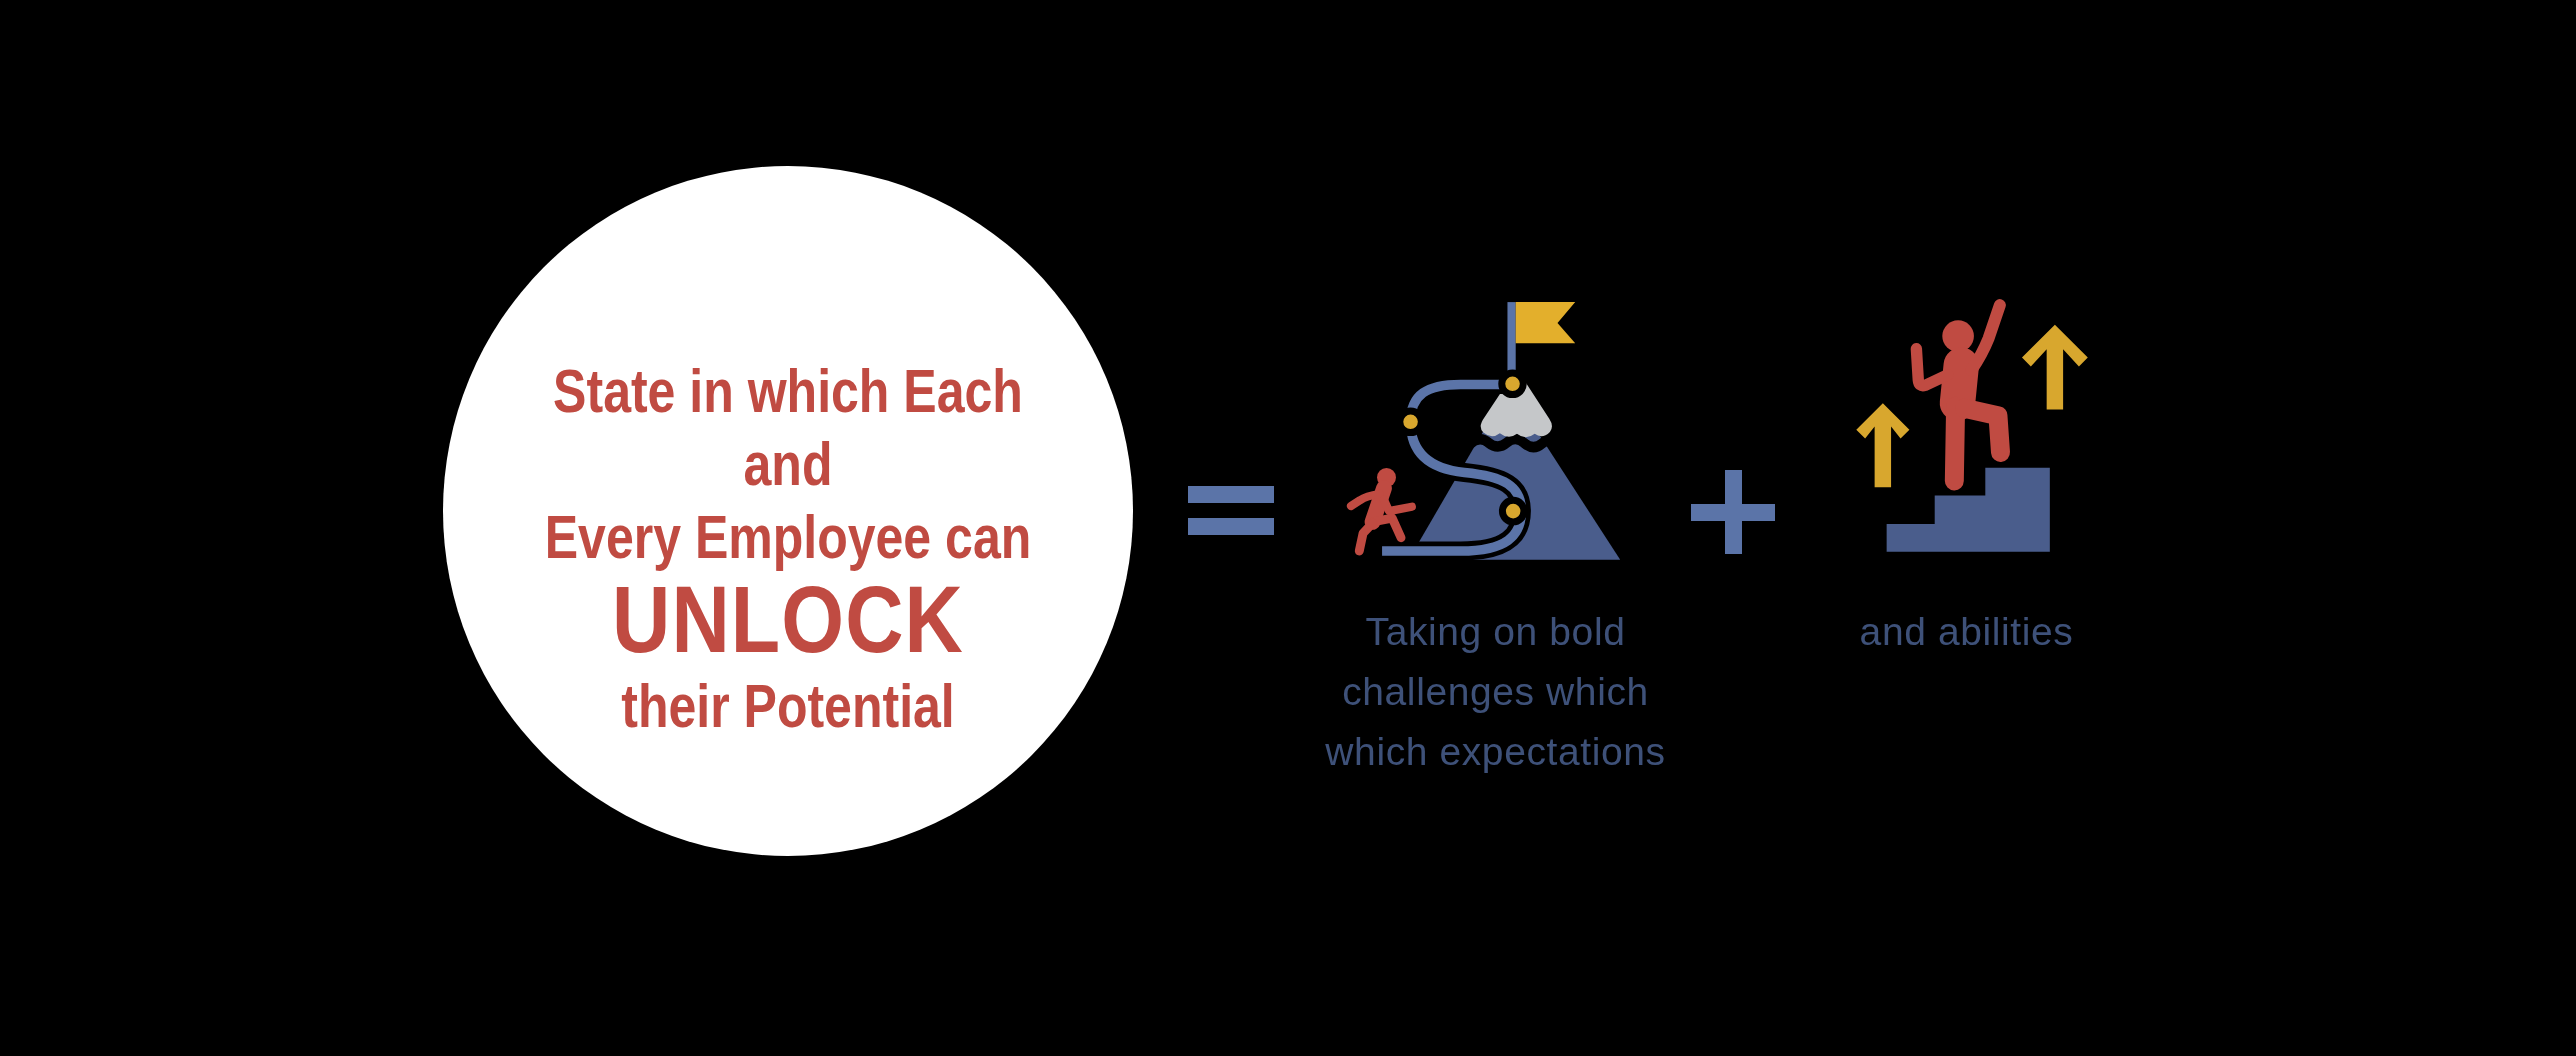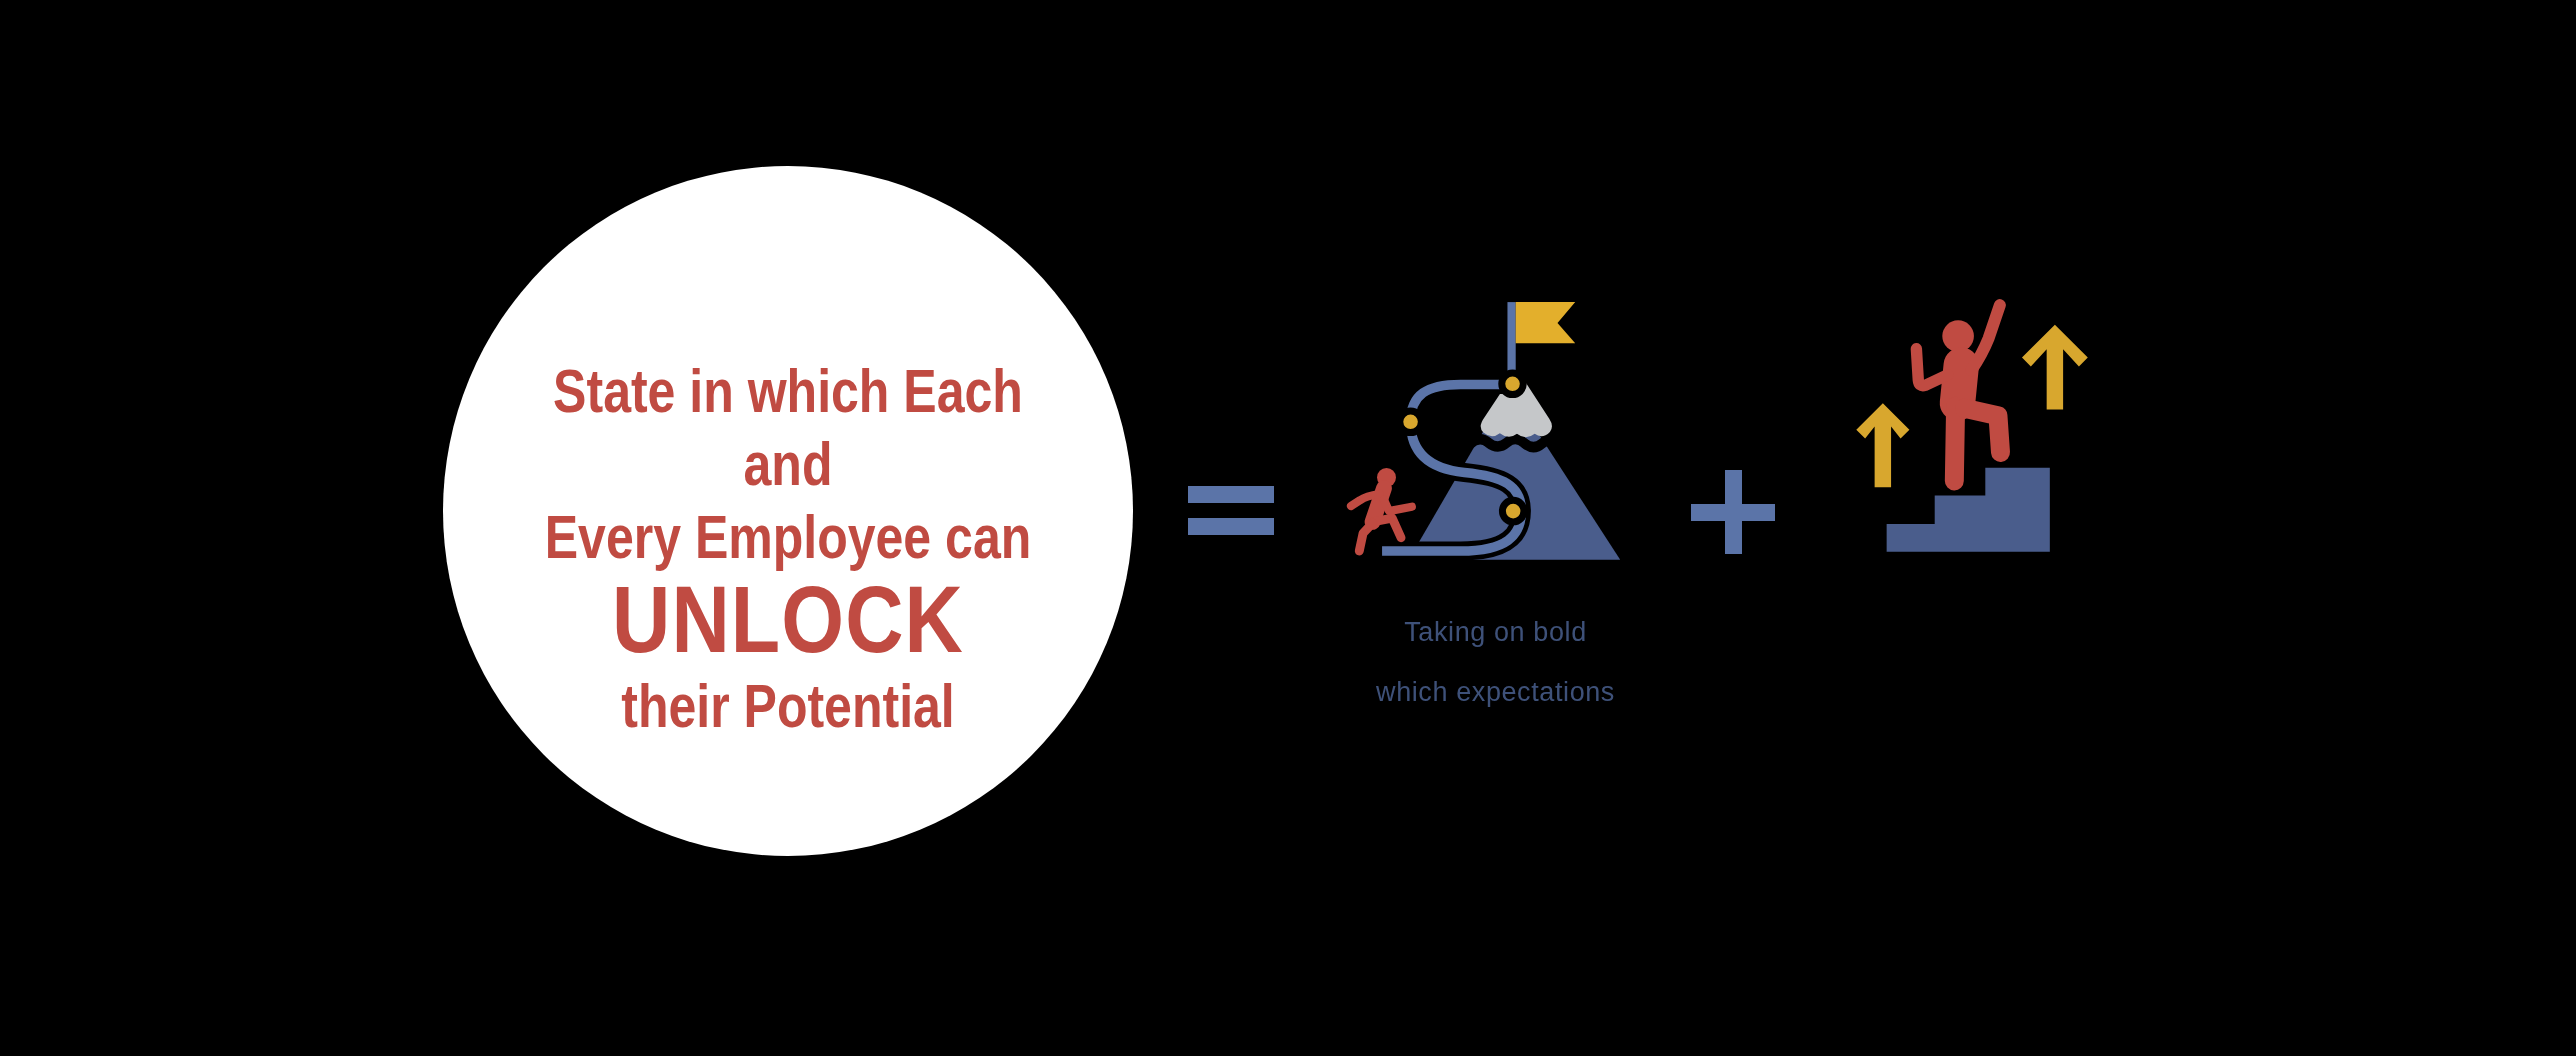--- a/index.html
+++ b/index.html
@@ -27,21 +27,21 @@
   
   .plus{position:absolute;left:1691px;top:470px;width:84px;height:84px;}
   .plus .v{position:absolute;left:34px;top:0;width:16.5px;height:84px;background:#5b74a8;}
   .plus .h{position:absolute;left:0;top:34px;width:84px;height:16.5px;background:#5b74a8;}
   
   .icon-mountain{position:absolute;left:1304px;top:285px;width:336px;height:285px;}
   .icon-stairs{position:absolute;left:1843px;top:291px;width:253px;height:266px;}
   
   .caption{
     position:absolute;top:602px;width:405px;text-align:center;
-    color:#3e5179;font-size:27px;line-height:60px;font-weight:400;letter-spacing:0.6px;
+    color:#3e5179;font-size:39px;line-height:60px;font-weight:400;letter-spacing:0.6px;
   }
   .caption-challenge{left:1293px;}
   .caption-skills{left:1764px;}
 </style>
 </head>
 <body>
 
 <div class="canvas">
 
   <div class="circle"></div>
@@ -80,20 +80,21 @@
       <path d="M2186 771 L2168 824" stroke-width="25"></path>
       <path d="M2179 780 Q2158 783 2148 790 L2134 799" stroke-width="13"></path>
       <path d="M2186 789 L2194 807 L2230 800" stroke-width="13"></path>
       <path d="M2168 824 L2199 818 L2213 849" stroke-width="14"></path>
       <path d="M2168 826 L2153 842 L2147 870" stroke-width="14"></path>
     </g>
   </svg>
 
   <div class="caption caption-challenge">
     <div>Taking on bold</div>
+    <div>challenges which</div>
     <div>which expectations</div>
   </div>
 
   <div class="plus">
     <div class="v"></div>
     <div class="h"></div>
   </div>
 
   <svg class="icon-stairs" viewBox="2910 460 400 420">
 
@@ -106,16 +107,17 @@
       <circle cx="3092" cy="531" r="25" fill="#c04b42" stroke="none"></circle>
       <path d="M3097 577 L3091 637" stroke-width="56"></path>
       <path d="M3113 585 Q3130 560 3140 535 L3158 482" stroke-width="19"></path>
       <path d="M3076 592 L3040 609 Q3030 612 3029 600 L3026 551" stroke-width="18"></path>
       <path d="M3088 642 L3086 760" stroke-width="30"></path>
       <path d="M3102 645 L3155 657 L3159 715" stroke-width="30"></path>
     </g>
   </svg>
 
   <div class="caption caption-skills">
+    <div>and abilities</div>
   </div>
 
 </div>
 
 
 </body></html>

